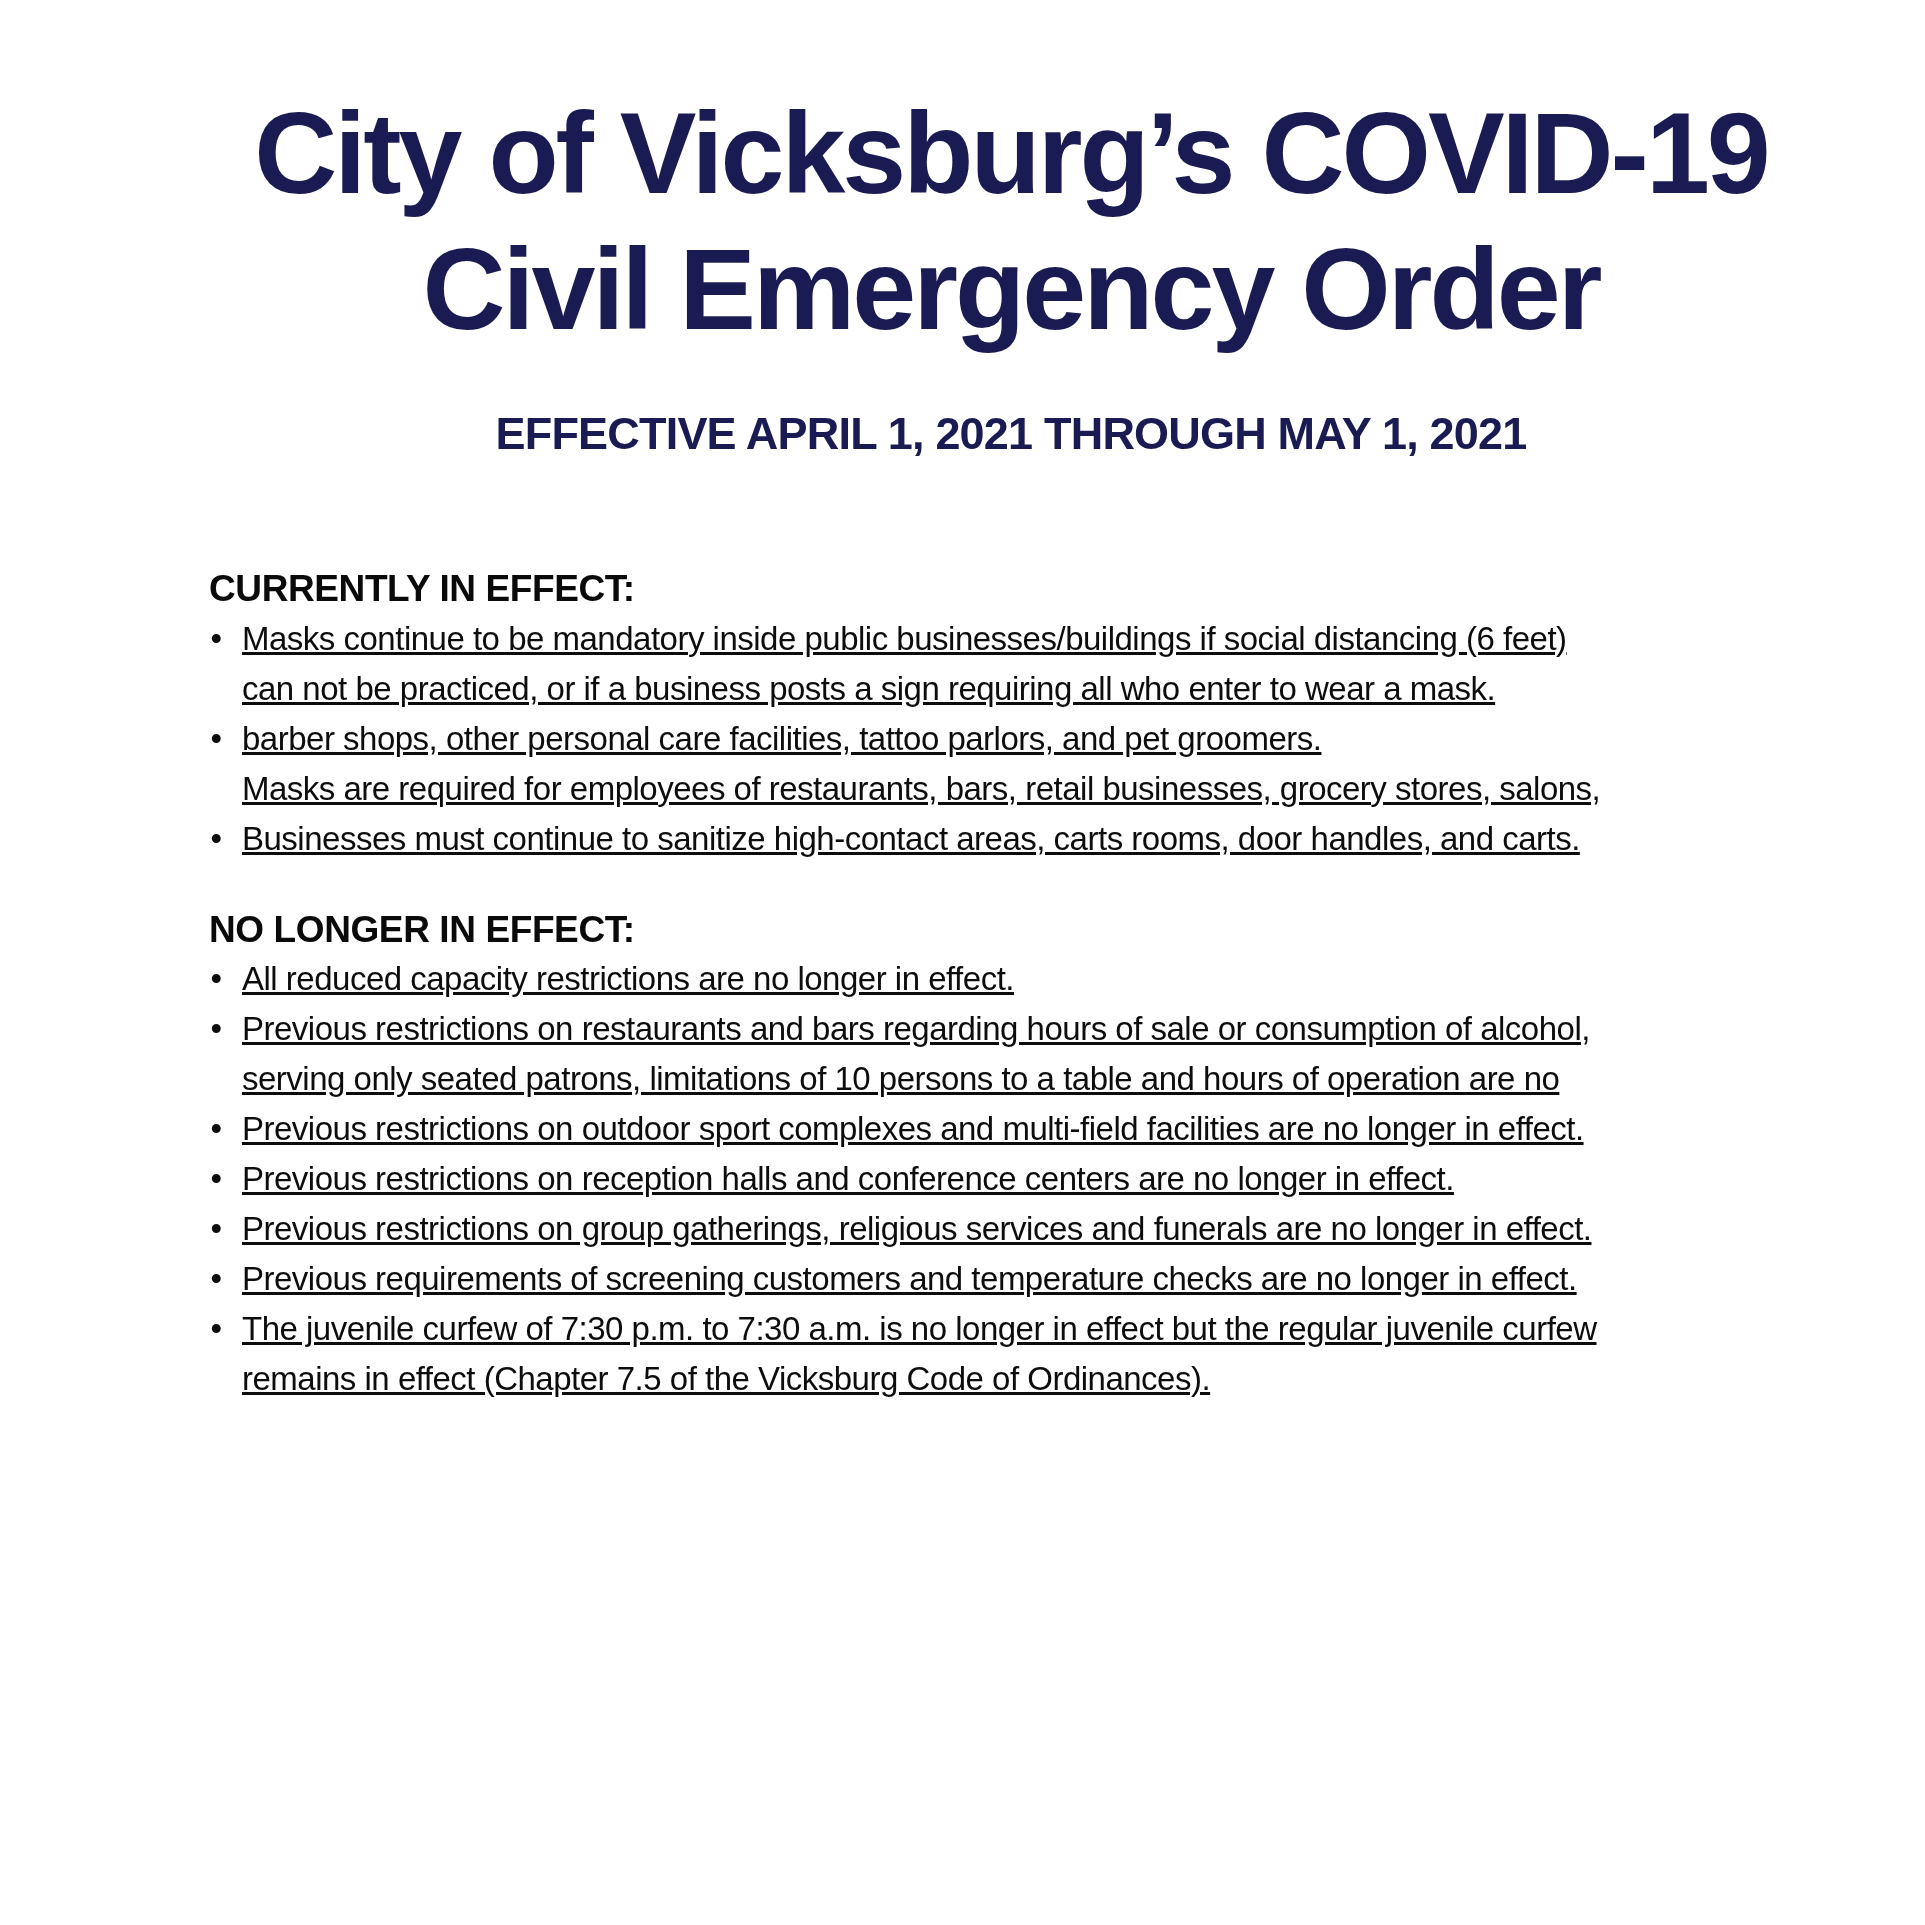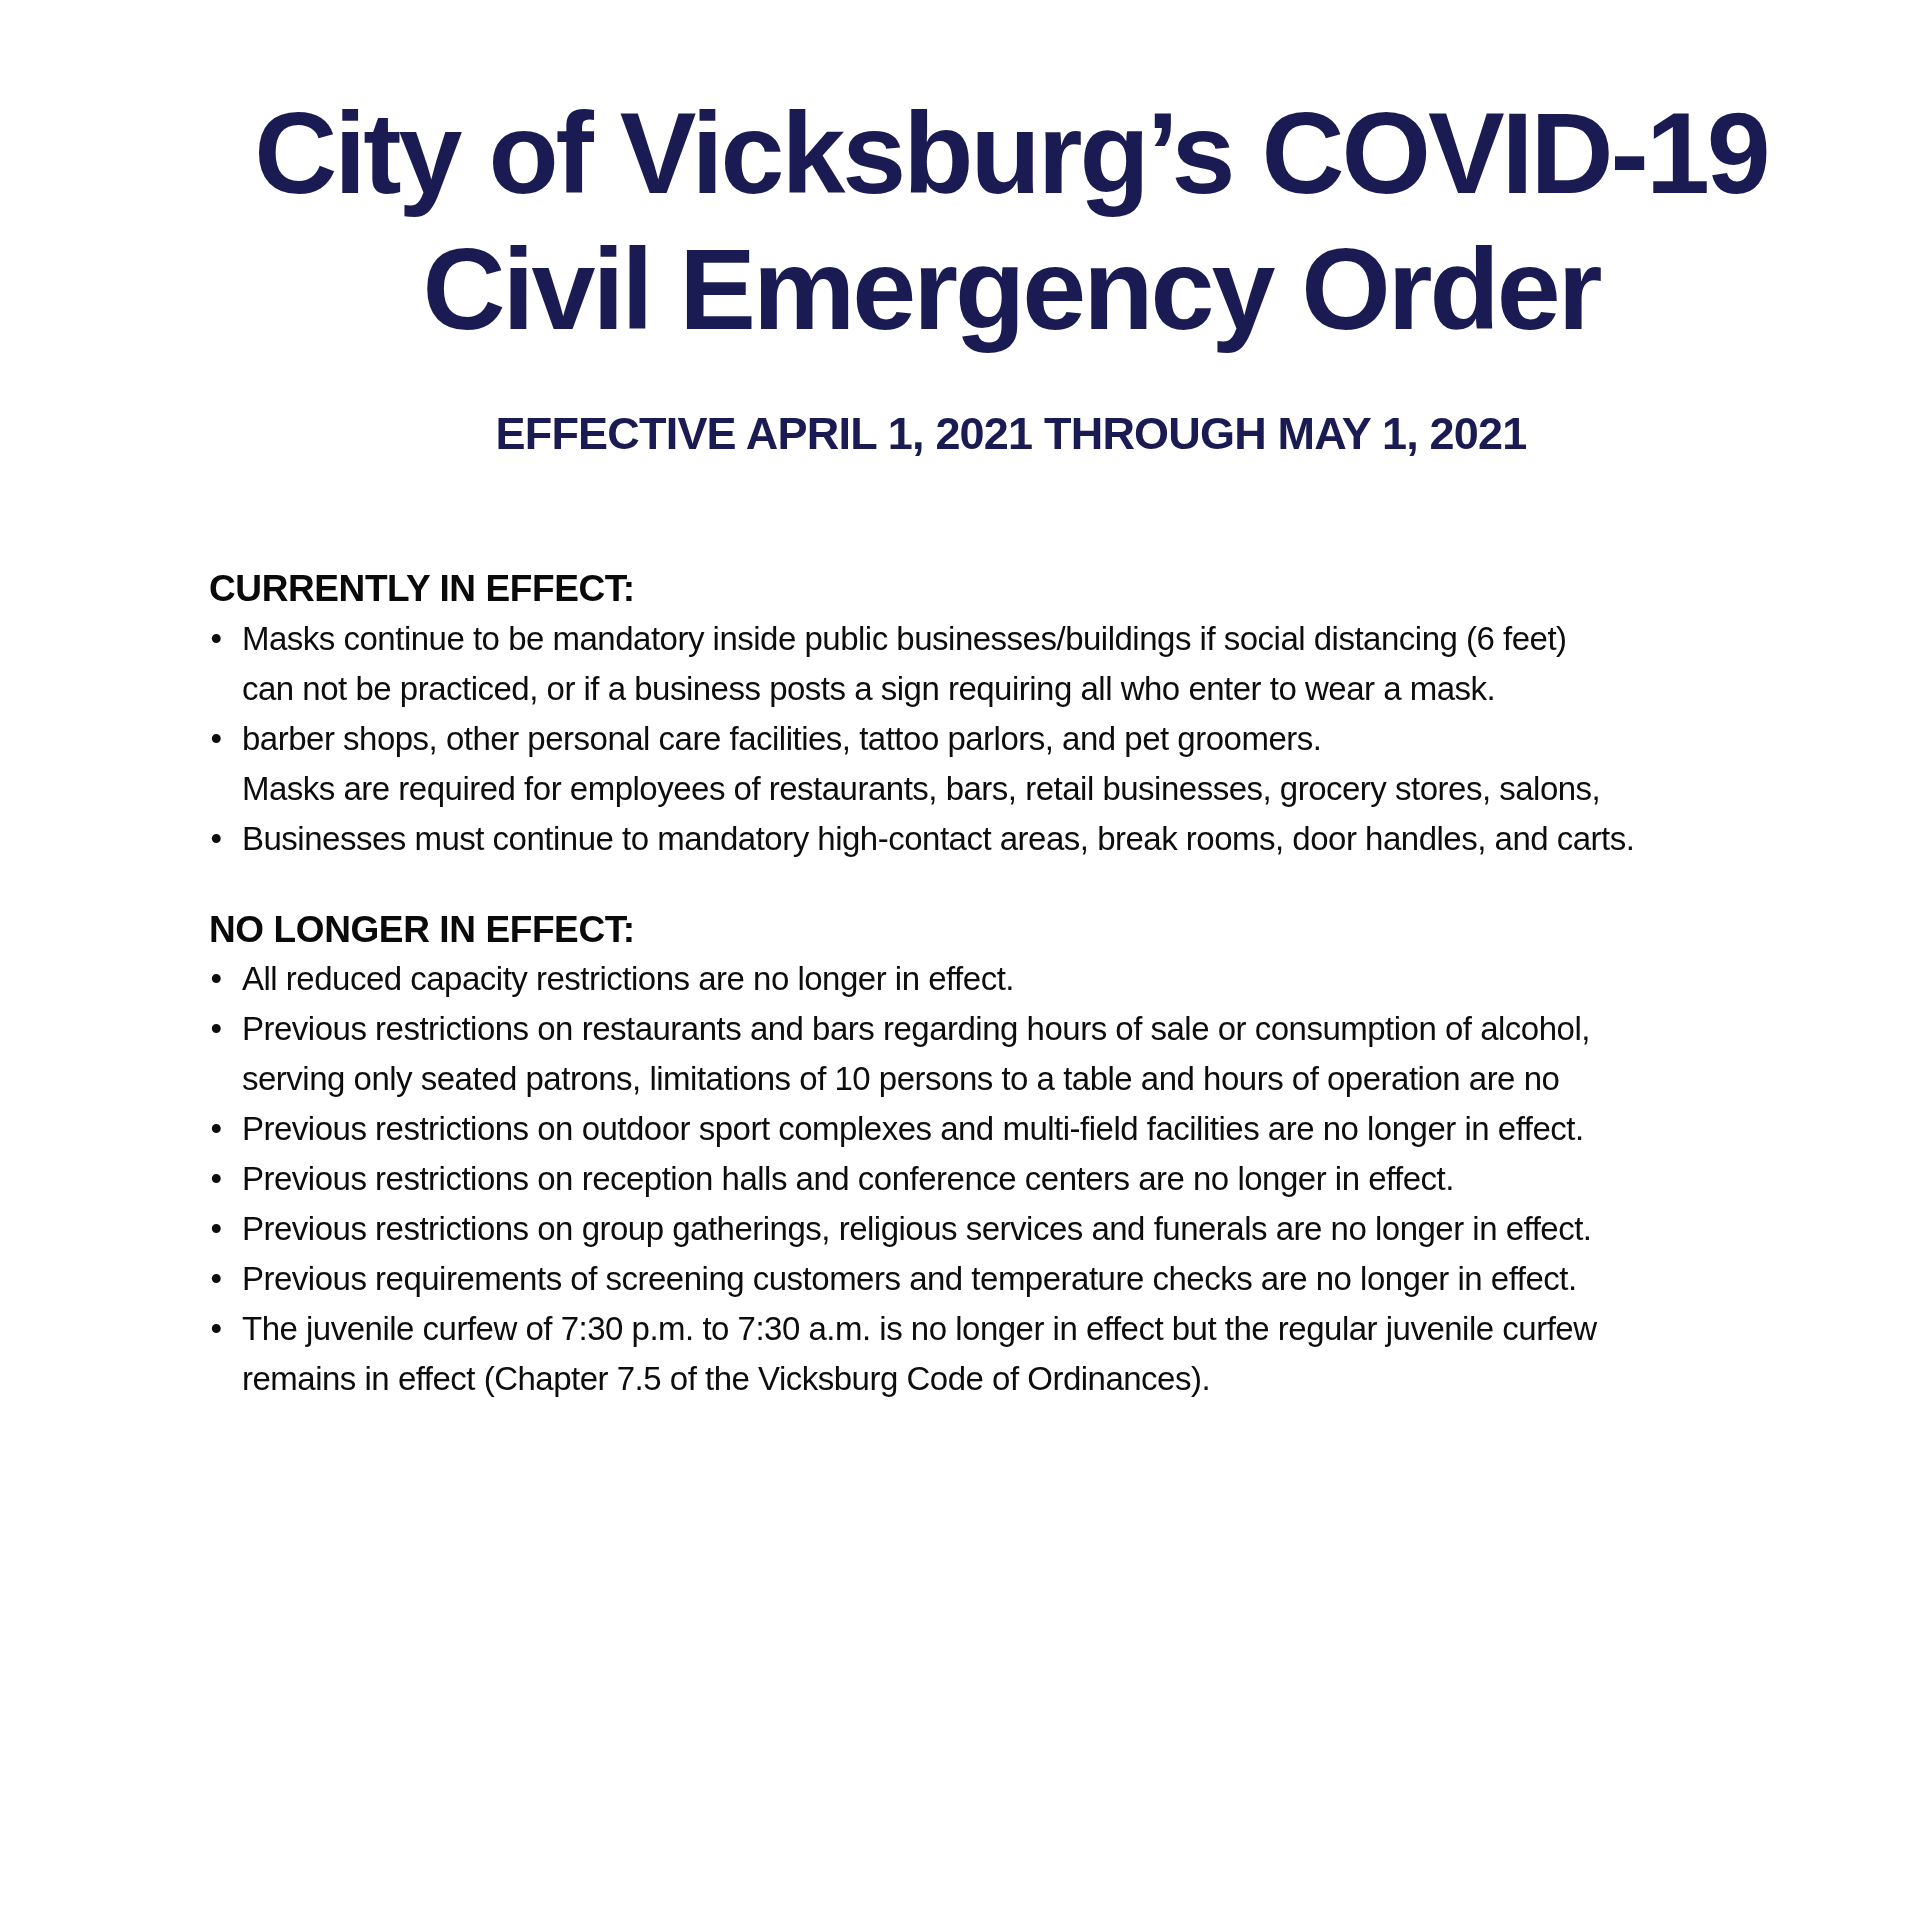--- a/index.html
+++ b/index.html
@@ -21,21 +21,21 @@
   }
   .section-heading{
     font-size:37px;font-weight:700;line-height:47px;letter-spacing:-0.4px;color:#0a0a0a;
   }
   .section + .section{margin-top:42px;}
   .bullets{margin-top:1.5px;}
   .bullet{
     position:relative;padding-left:33px;font-size:33px;line-height:50px;letter-spacing:-0.5px;
   }
   .dot{position:absolute;left:1.5px;top:0;}
-  .bl{display:block;white-space:nowrap;}
+  .bl{display:block;white-space:nowrap;text-decoration:underline;}
   .bands{position:absolute;left:0;top:1580px;width:1926px;z-index:1;}
   .band-tan-top{height:9px;background:#c9b98e;}
   .band-black-thin-top{height:8.3px;background:#05050a;}
   .band-blue{height:39px;background:#133078;}
   .band-black-thin-bottom{height:6px;background:#05050a;}
   .band-tan-bottom{height:7.6px;background:#c9b98e;}
   .band-black-bottom{height:277px;background:#020203;}
   .seal{
     position:absolute;left:801px;top:1453px;width:325px;height:325px;z-index:3;
   }
@@ -71,21 +71,21 @@
         <div class="bullet">
           <span class="dot">•</span>
           <span class="btxt">
             <span class="bl">barber shops, other personal care facilities, tattoo parlors, and pet groomers.</span>
             <span class="bl">Masks are required for employees of restaurants, bars, retail businesses, grocery stores, salons,</span>
           </span>
         </div>
         <div class="bullet">
           <span class="dot">•</span>
           <span class="btxt">
-            <span class="bl">Businesses must continue to mandatory high-contact areas, break rooms, door handles, and carts.</span>
+            <span class="bl">Businesses must continue to sanitize high-contact areas, carts rooms, door handles, and carts.</span>
           </span>
         </div>
       </div>
     </div>
 
     <div class="section">
       <div class="section-heading">NO LONGER IN EFFECT:</div>
       <div class="bullets">
         <div class="bullet">
           <span class="dot">•</span>

